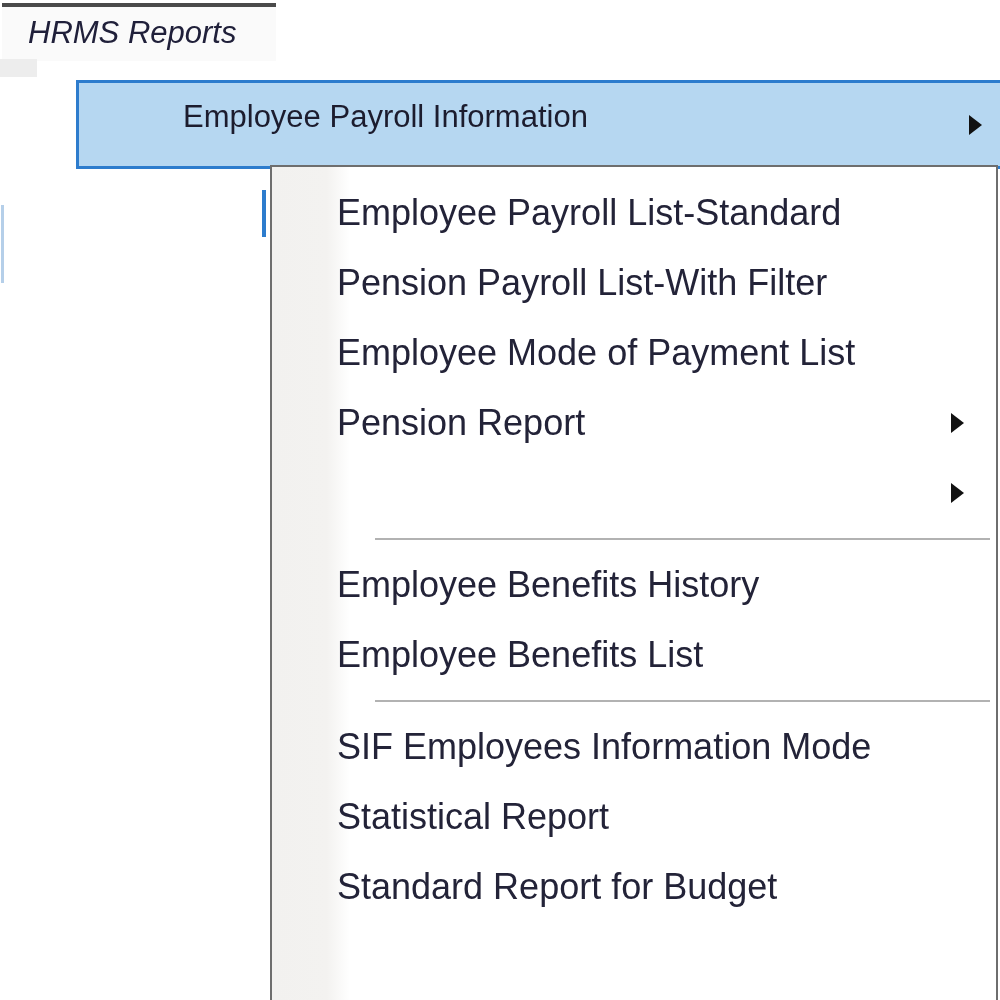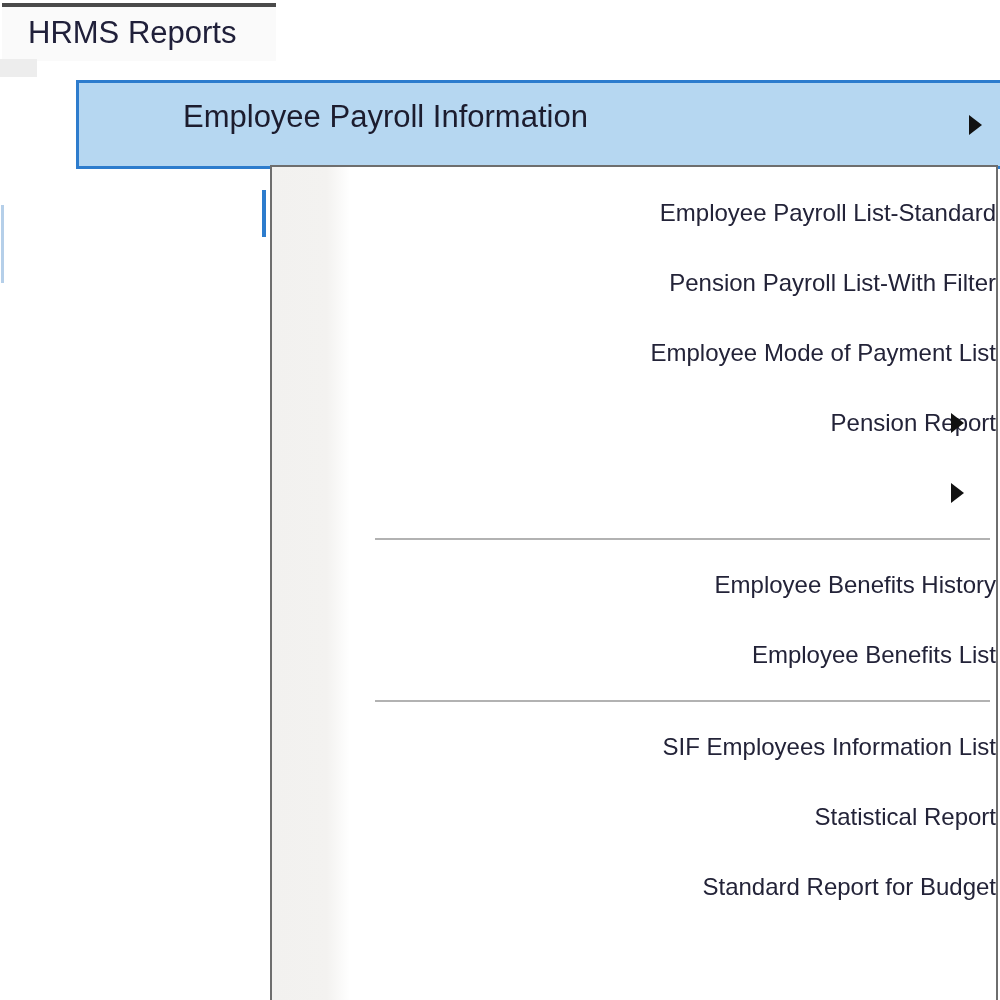--- a/index.html
+++ b/index.html
@@ -20,20 +20,21 @@
     width: 274px; height: 58px;
     background: #fafafa;
     border-top: 4px solid #4a4a4a;
     box-sizing: border-box;
     font-size: 31px;
     line-height: 52px;
     padding-left: 26px;
     color: #20203a;
     cursor: default;
     white-space: nowrap;
+    font-style: italic;
   }
 
   
   .corner-fragment {
     position: absolute;
     left: 0; top: 59px;
     width: 37px; height: 18px;
     background: #ededed;
   }
 
@@ -99,26 +100,25 @@
     background: linear-gradient(90deg, #f2f1ef 0%, #f3f2f0 70%, #ffffff 100%);
   }
   .submenu-items {
     position: relative;
     padding-top: 11px;
   }
   .submenu-item {
     position: relative;
     height: 70px;
     line-height: 70px;
-    padding-left: 104px;
-    font-size: 24px;
+    padding-left: 65px;
+    font-size: 36px;
     color: #232338;
     white-space: nowrap;
     cursor: default;
-    text-align: right;
   }
   .submenu-item .arrow-right { right: 32px; }
   .menu-separator {
     height: 2px;
     background: #b2b2b2;
     margin: 10px 6px 10px 103px;
   }
 </style>
 </head>
 <body>
@@ -169,21 +169,21 @@
         <span>Employee Benefits History</span>
       </div>
 
       <div class="submenu-item">
         <span>Employee Benefits List</span>
       </div>
 
       <div class="menu-separator"></div>
 
       <div class="submenu-item">
-        <span>SIF Employees Information List</span>
+        <span>SIF Employees Information Mode</span>
       </div>
 
       <div class="submenu-item">
         <span>Statistical Report</span>
       </div>
 
       <div class="submenu-item">
         <span>Standard Report for Budget</span>
       </div>
 

